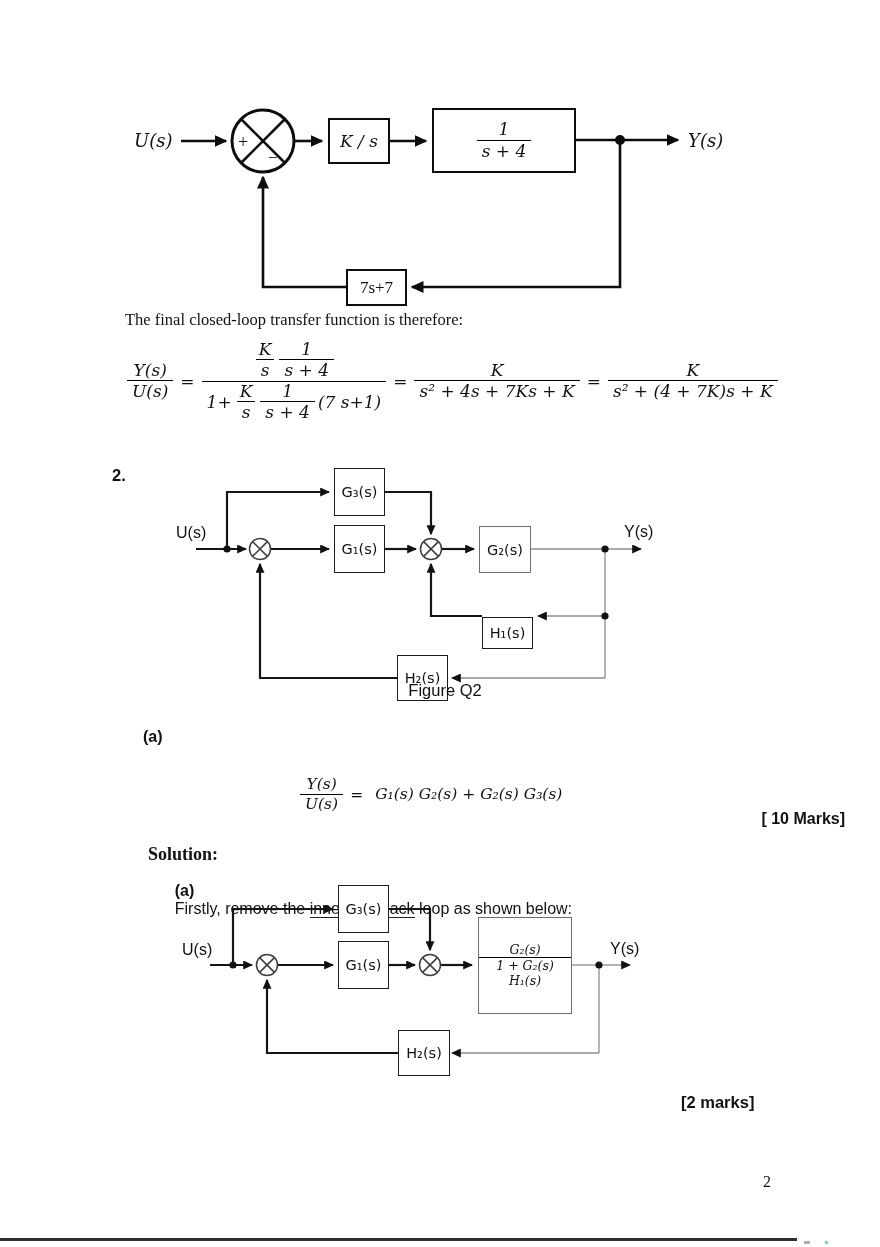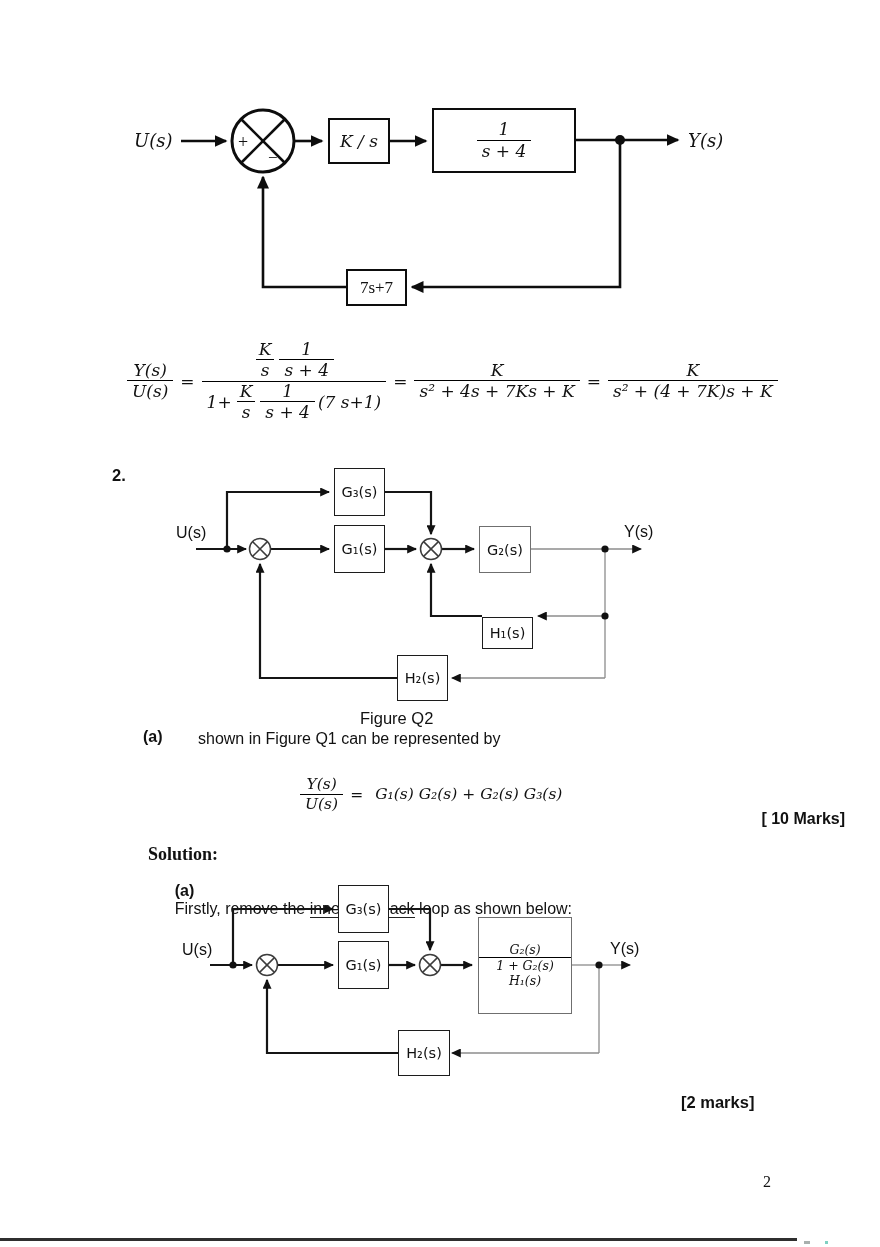--- a/index.html
+++ b/index.html
@@ -61,20 +61,21 @@
   <div class="box" style="left:432px;top:108px;width:144px;height:65px;">
     <span class="frac serifit" style="font-size:17px;">
       <span class="fnum">1</span>
       <span class="fden">s + 4</span>
     </span>
   </div>
   <div class="box serif" style="left:346px;top:269px;width:61px;height:37px;font-size:17px;">
     <span>7s+7</span>
   </div>
 
+  <div class="abs serif" style="left:125px;top:310px;font-size:16.5px;">The final closed-loop transfer function is therefore:</div>
 
   <div class="eqrow" style="left:127px;top:330px;height:102px;font-size:17px;">
     <span class="frac">
       <span class="fnum math">Y(s)</span>
       <span class="fden math">U(s)</span>
     </span>
     <span class="math">=</span>
     <span class="frac">
       <span class="fnum">
         <span class="row">
@@ -164,25 +165,24 @@
   </div>
   <div class="box lite dsans" style="left:479px;top:526px;width:52px;height:47px;font-size:14.5px;">
     <span>G₂(s)</span>
   </div>
   <div class="box thin dsans" style="left:482px;top:593px;width:51px;height:32px;font-size:14.5px;margin-top:24px;">
     <span>H₁(s)</span>
   </div>
   <div class="box thin dsans" style="left:397px;top:655px;width:51px;height:46px;font-size:14.5px;">
     <span>H₂(s)</span>
   </div>
-  <div class="abs sans" style="left:360px;top:709px;width:170px;text-align:left;font-size:16.5px;">Figure Q2</div>
+  <div class="abs sans" style="left:360px;top:681px;width:170px;text-align:center;font-size:16.5px;">Figure Q2</div>
 
   <div class="abs sans bold" style="left:143px;top:728px;font-size:16px;">(a)</div>
   <div class="abs sans" style="left:198px;top:728px;font-size:16px;line-height:21px;white-space:normal;width:520px;">
-    <div>shown in Figure Q1 can be represented by</div>
   </div>
 
   <div class="eqrow" style="left:300px;top:767px;height:56px;font-size:15.5px;">
     <span class="frac">
       <span class="fnum math">Y(s)</span>
       <span class="fden math">U(s)</span>
     </span>
     <span class="math">=</span>
     <span class="frac">
       <span class="fnum math">G₁(s) G₂(s) + G₂(s) G₃(s)</span>

